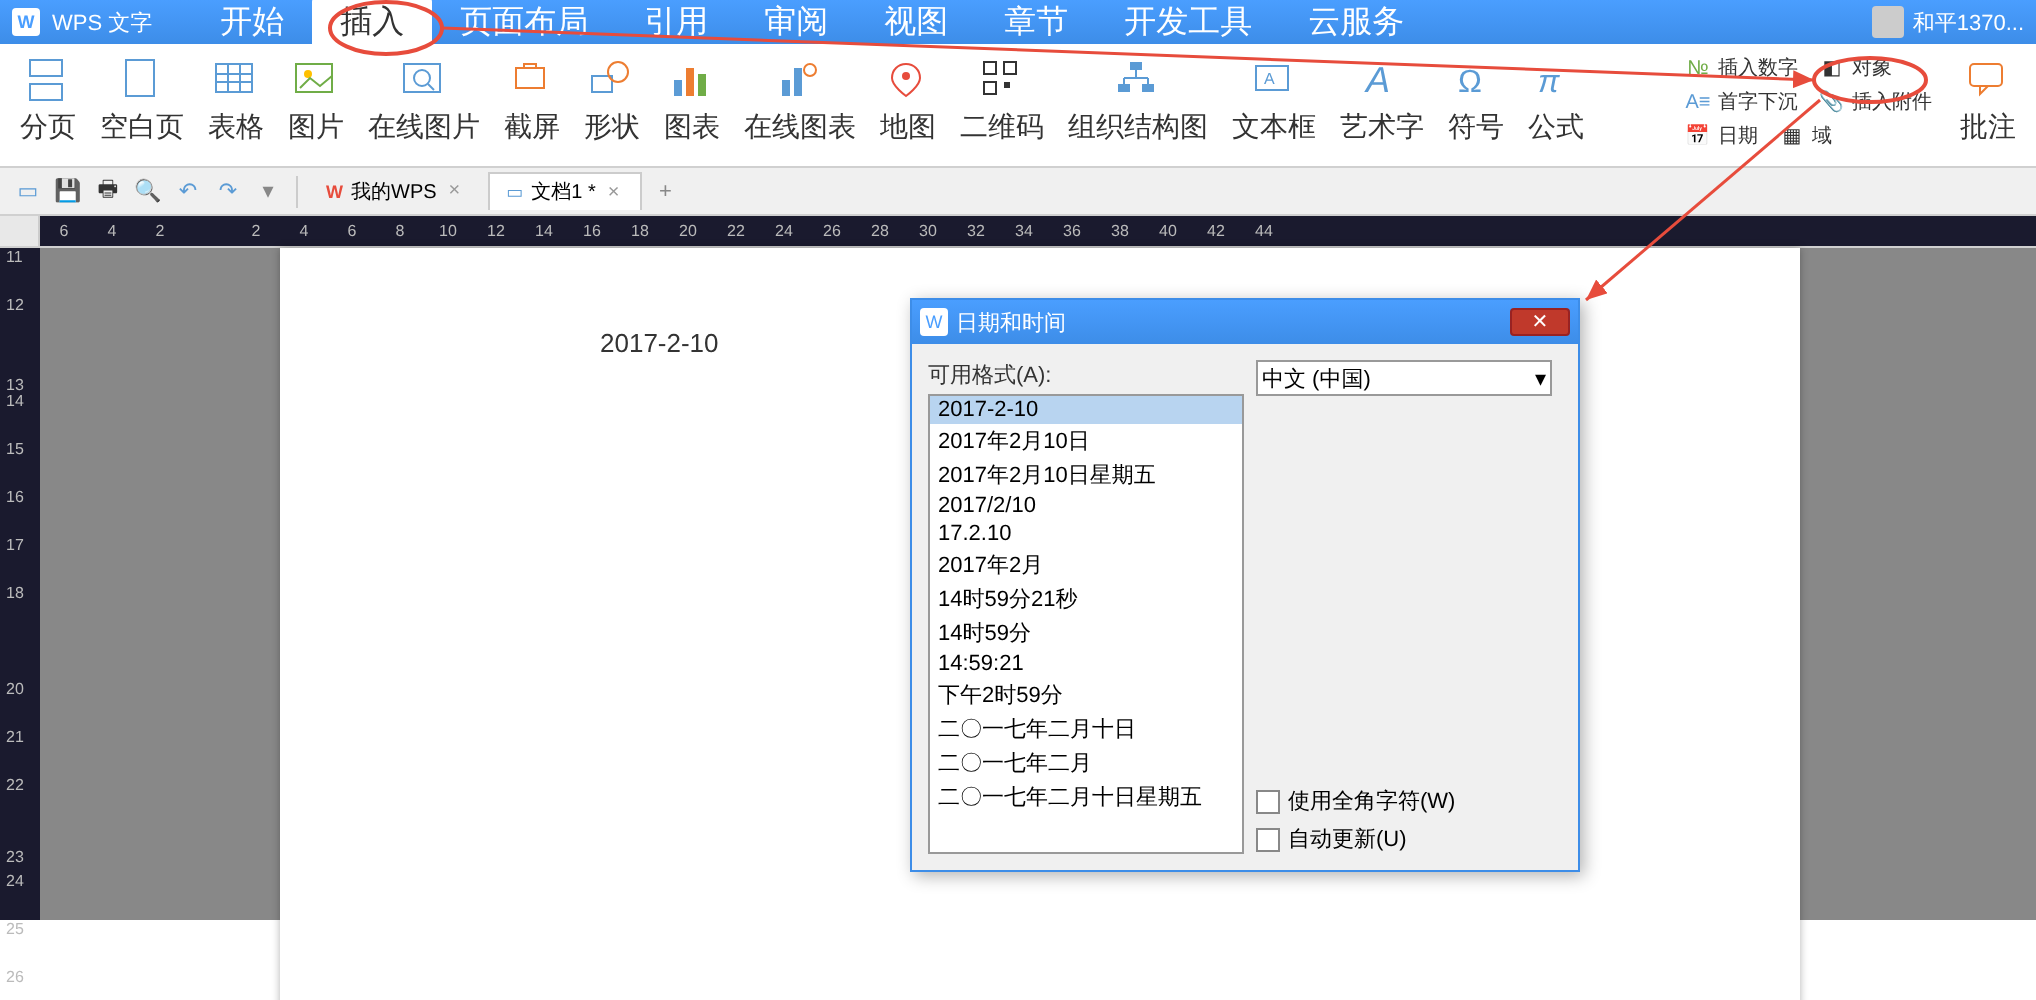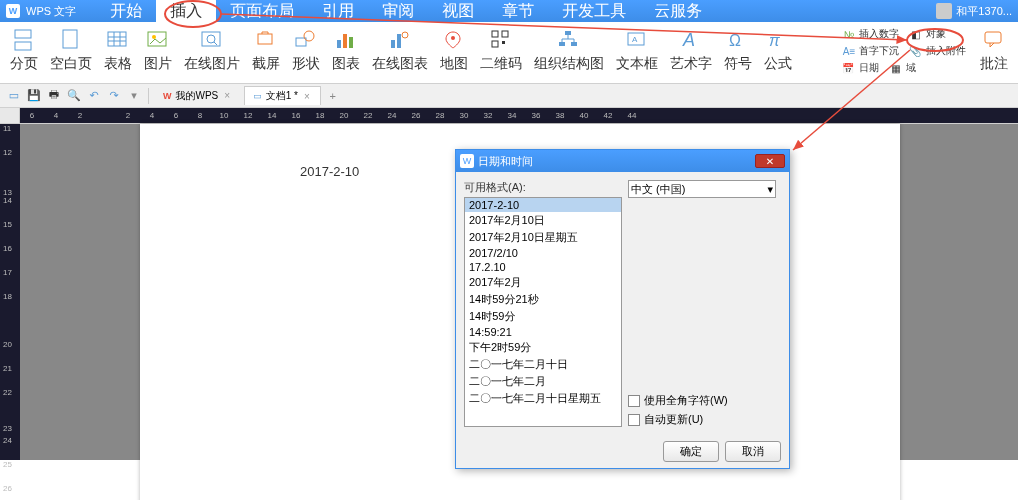--- a/index.html
+++ b/index.html
@@ -408,24 +408,20 @@
       <div class="checkbox-row">
         <div class="checkbox"></div>
         <span>使用全角字符(W)</span>
       </div>
       <div class="checkbox-row">
         <div class="checkbox"></div>
         <span>自动更新(U)</span>
       </div>
     </div>
   </div>
-  <div class="dialog-buttons">
-    <button class="dialog-btn">确定</button>
-    <button class="dialog-btn">取消</button>
-  </div>
 </div>
 
 <svg class="annotation" style="left:0;top:0;width:1018px;height:500px">
   <ellipse cx="193" cy="14" rx="28" ry="13" fill="none" stroke="#e74c3c" stroke-width="2"></ellipse>
   <ellipse cx="935" cy="40" rx="28" ry="11" fill="none" stroke="#e74c3c" stroke-width="2"></ellipse>
   <line x1="221" y1="14" x2="907" y2="40" stroke="#e74c3c" stroke-width="1.5" marker-end="url(#arrow)"></line>
   <line x1="910" y1="50" x2="793" y2="150" stroke="#e74c3c" stroke-width="1.5" marker-end="url(#arrow)"></line>
   <defs>
       <marker id="arrow" markerWidth="8" markerHeight="8" refX="7" refY="3" orient="auto">
         <path d="M0,0 L7,3 L0,6" fill="#e74c3c"></path>

